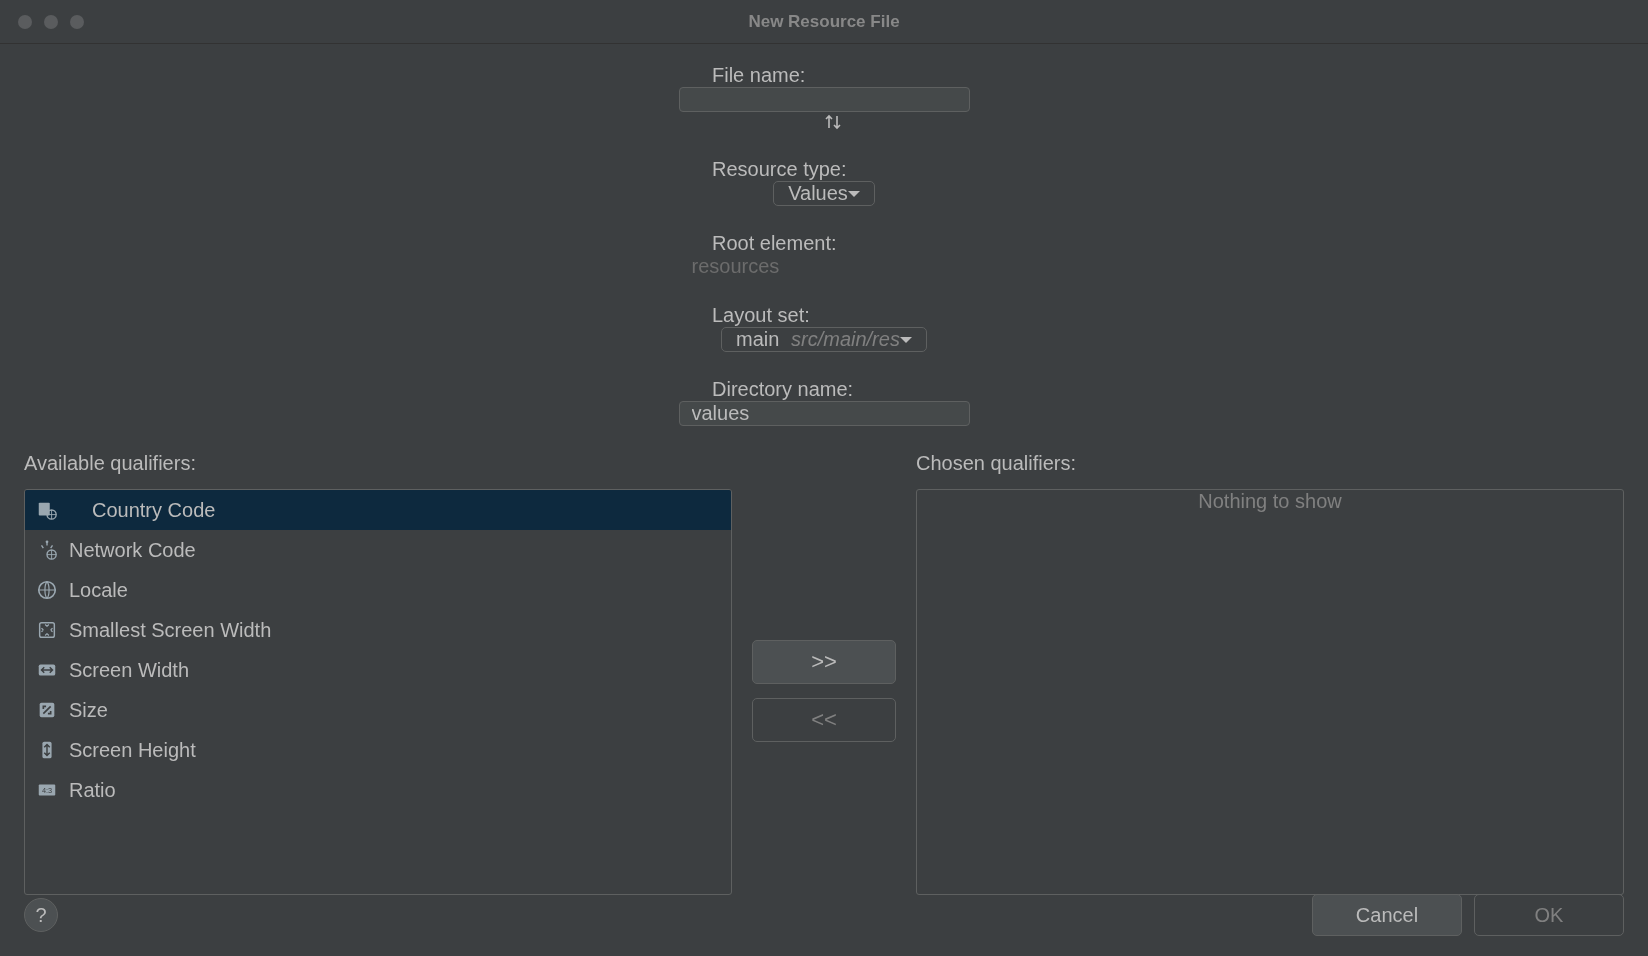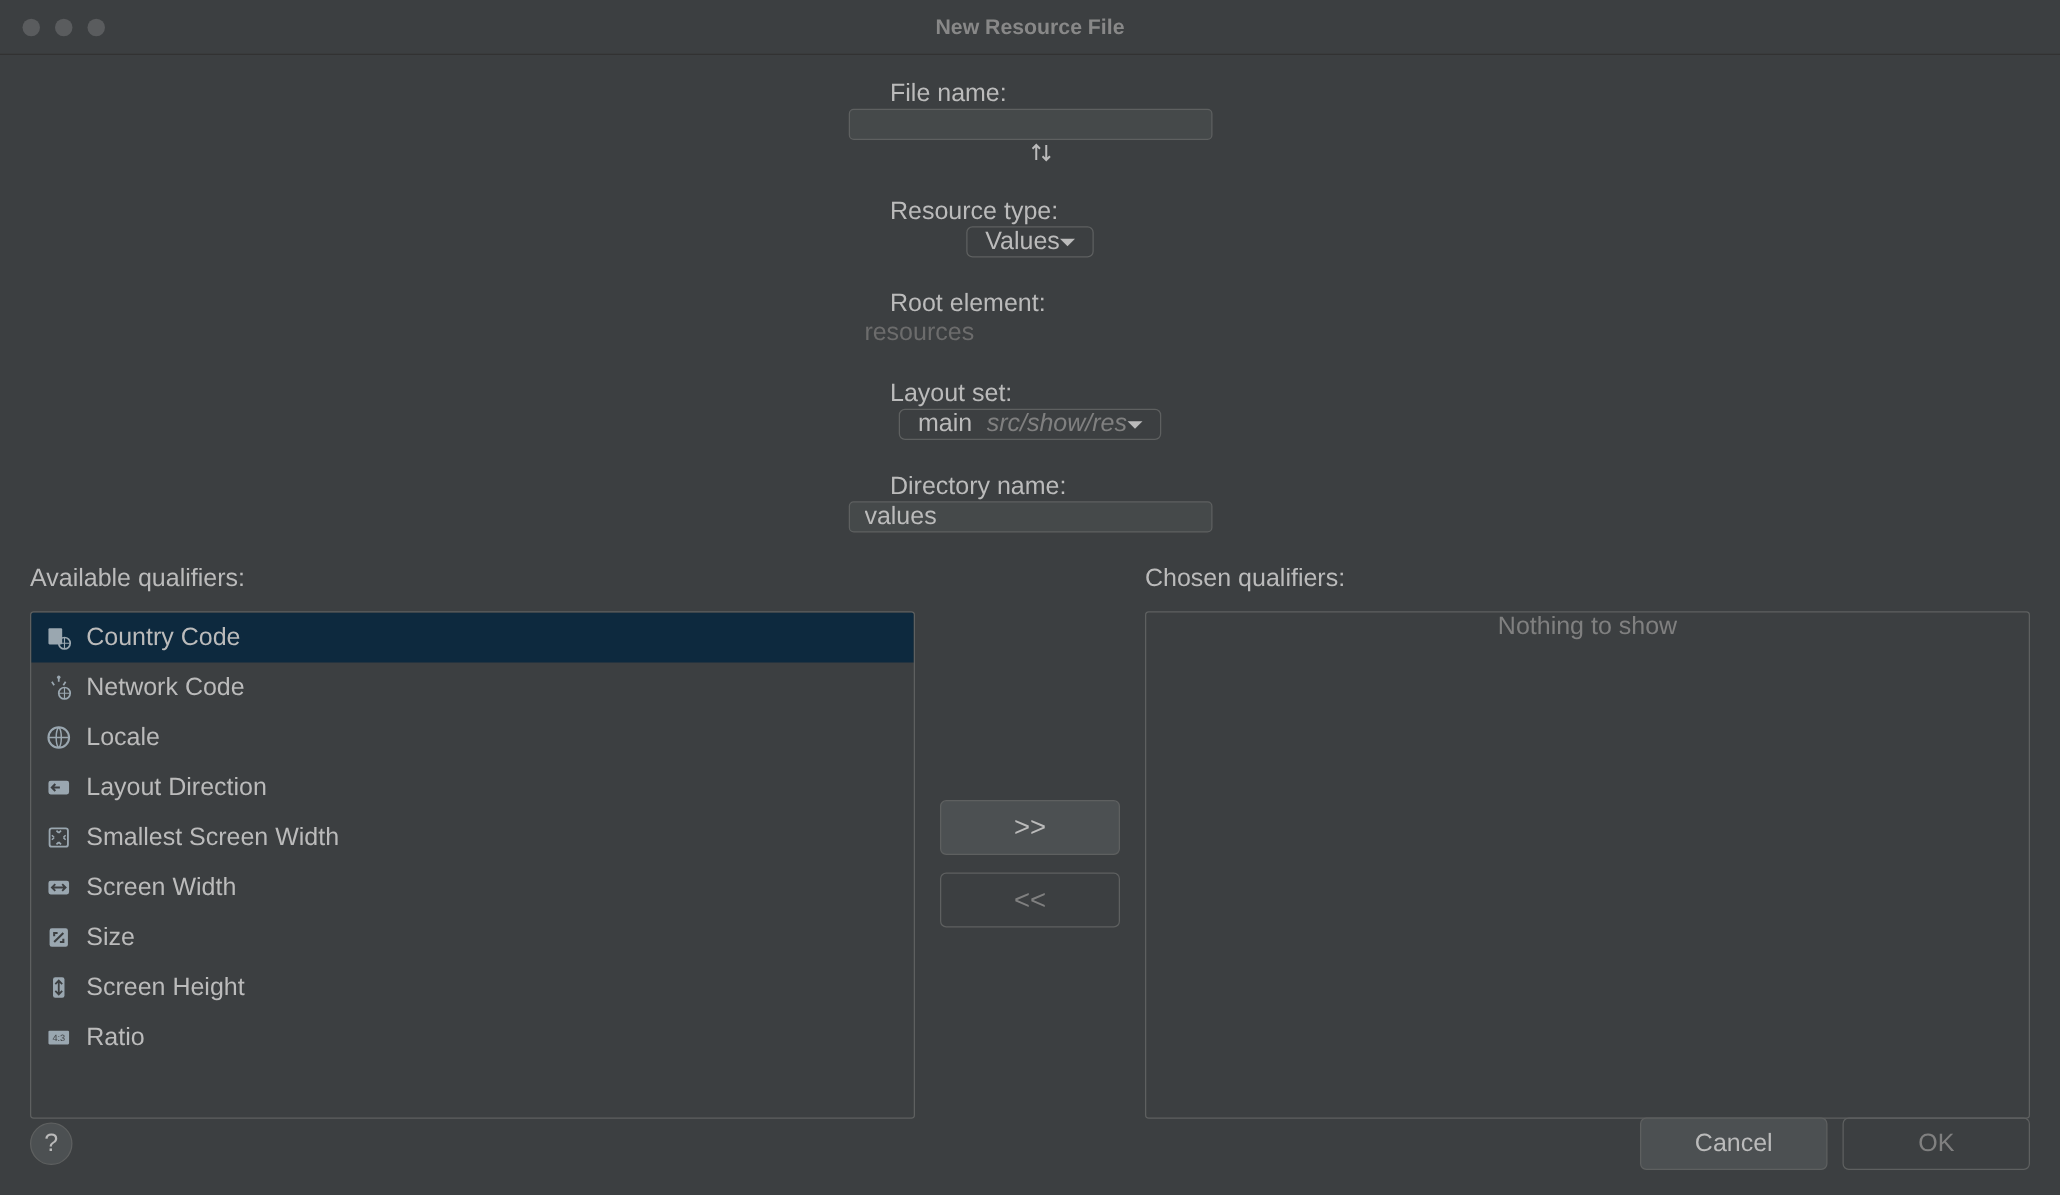--- a/index.html
+++ b/index.html
@@ -138,20 +138,21 @@
       display: flex;
       align-items: center;
       padding: 4px 10px;
       font-size: 20px;
       color: #bbbbbb;
       cursor: pointer;
       height: 40px;
     }
     .qualifier-item.selected {
       background: #0d293e;
+      gap: 23px;
     }
     .qualifier-icon {
       width: 24px;
       height: 24px;
       margin-right: 10px;
       flex-shrink: 0;
       display: flex;
       align-items: center;
       justify-content: center;
     }
@@ -276,21 +277,21 @@
   <div class="form-row">
     <div class="form-label">Root element:</div>
     <input class="form-input disabled" disabled="" placeholder="resources" style="">
   </div>
 
   <div class="form-row">
     <div class="form-label">Layout set:</div>
     <div class="dropdown">
       <span>
         <span>main</span>
-        <span class="source-secondary">src/show/res</span>
+        <span class="source-secondary">src/main/res</span>
       </span>
       <span class="dropdown-arrow"></span>
     </div>
   </div>
 
   <div class="form-row">
     <div class="form-label">Directory name:</div>
     <input class="form-input" value="values" style="">
   </div>
 
@@ -324,29 +325,20 @@
               <svg viewBox="0 0 24 24">
                 <circle cx="12" cy="12" r="9" fill="none" stroke="#9aa7b0" stroke-width="1.8"></circle>
                 <path d="M3 12h18M12 3c3 3 3 15 0 18M12 3c-3 3-3 15 0 18" stroke="#9aa7b0" stroke-width="1.3" fill="none"></path>
               </svg>
             </span>
             <span>Locale</span>
           </div>
           <div class="qualifier-item">
             <span class="qualifier-icon">
               <svg viewBox="0 0 24 24">
-                <rect x="3" y="6" width="18" height="12" rx="2" fill="#9aa7b0"></rect>
-                <path d="M13 12H7M9 9l-3 3 3 3" stroke="#3c3f41" stroke-width="1.8" fill="none"></path>
-              </svg>
-            </span>
-            <span>Layout Direction</span>
-          </div>
-          <div class="qualifier-item">
-            <span class="qualifier-icon">
-              <svg viewBox="0 0 24 24">
                 <rect x="4" y="4" width="16" height="16" rx="2" fill="none" stroke="#9aa7b0" stroke-width="1.6"></rect>
                 <path d="M8 12l-2-2m0 4l2-2M16 12l2-2m0 4l-2-2M12 8l-2-2m4 0l-2 2M12 16l-2 2m4 0l-2-2" stroke="#9aa7b0" stroke-width="1.4"></path>
               </svg>
             </span>
             <span>Smallest Screen Width</span>
           </div>
           <div class="qualifier-item">
             <span class="qualifier-icon">
               <svg viewBox="0 0 24 24">
                 <rect x="3" y="6" width="18" height="12" rx="2" fill="#9aa7b0"></rect>

